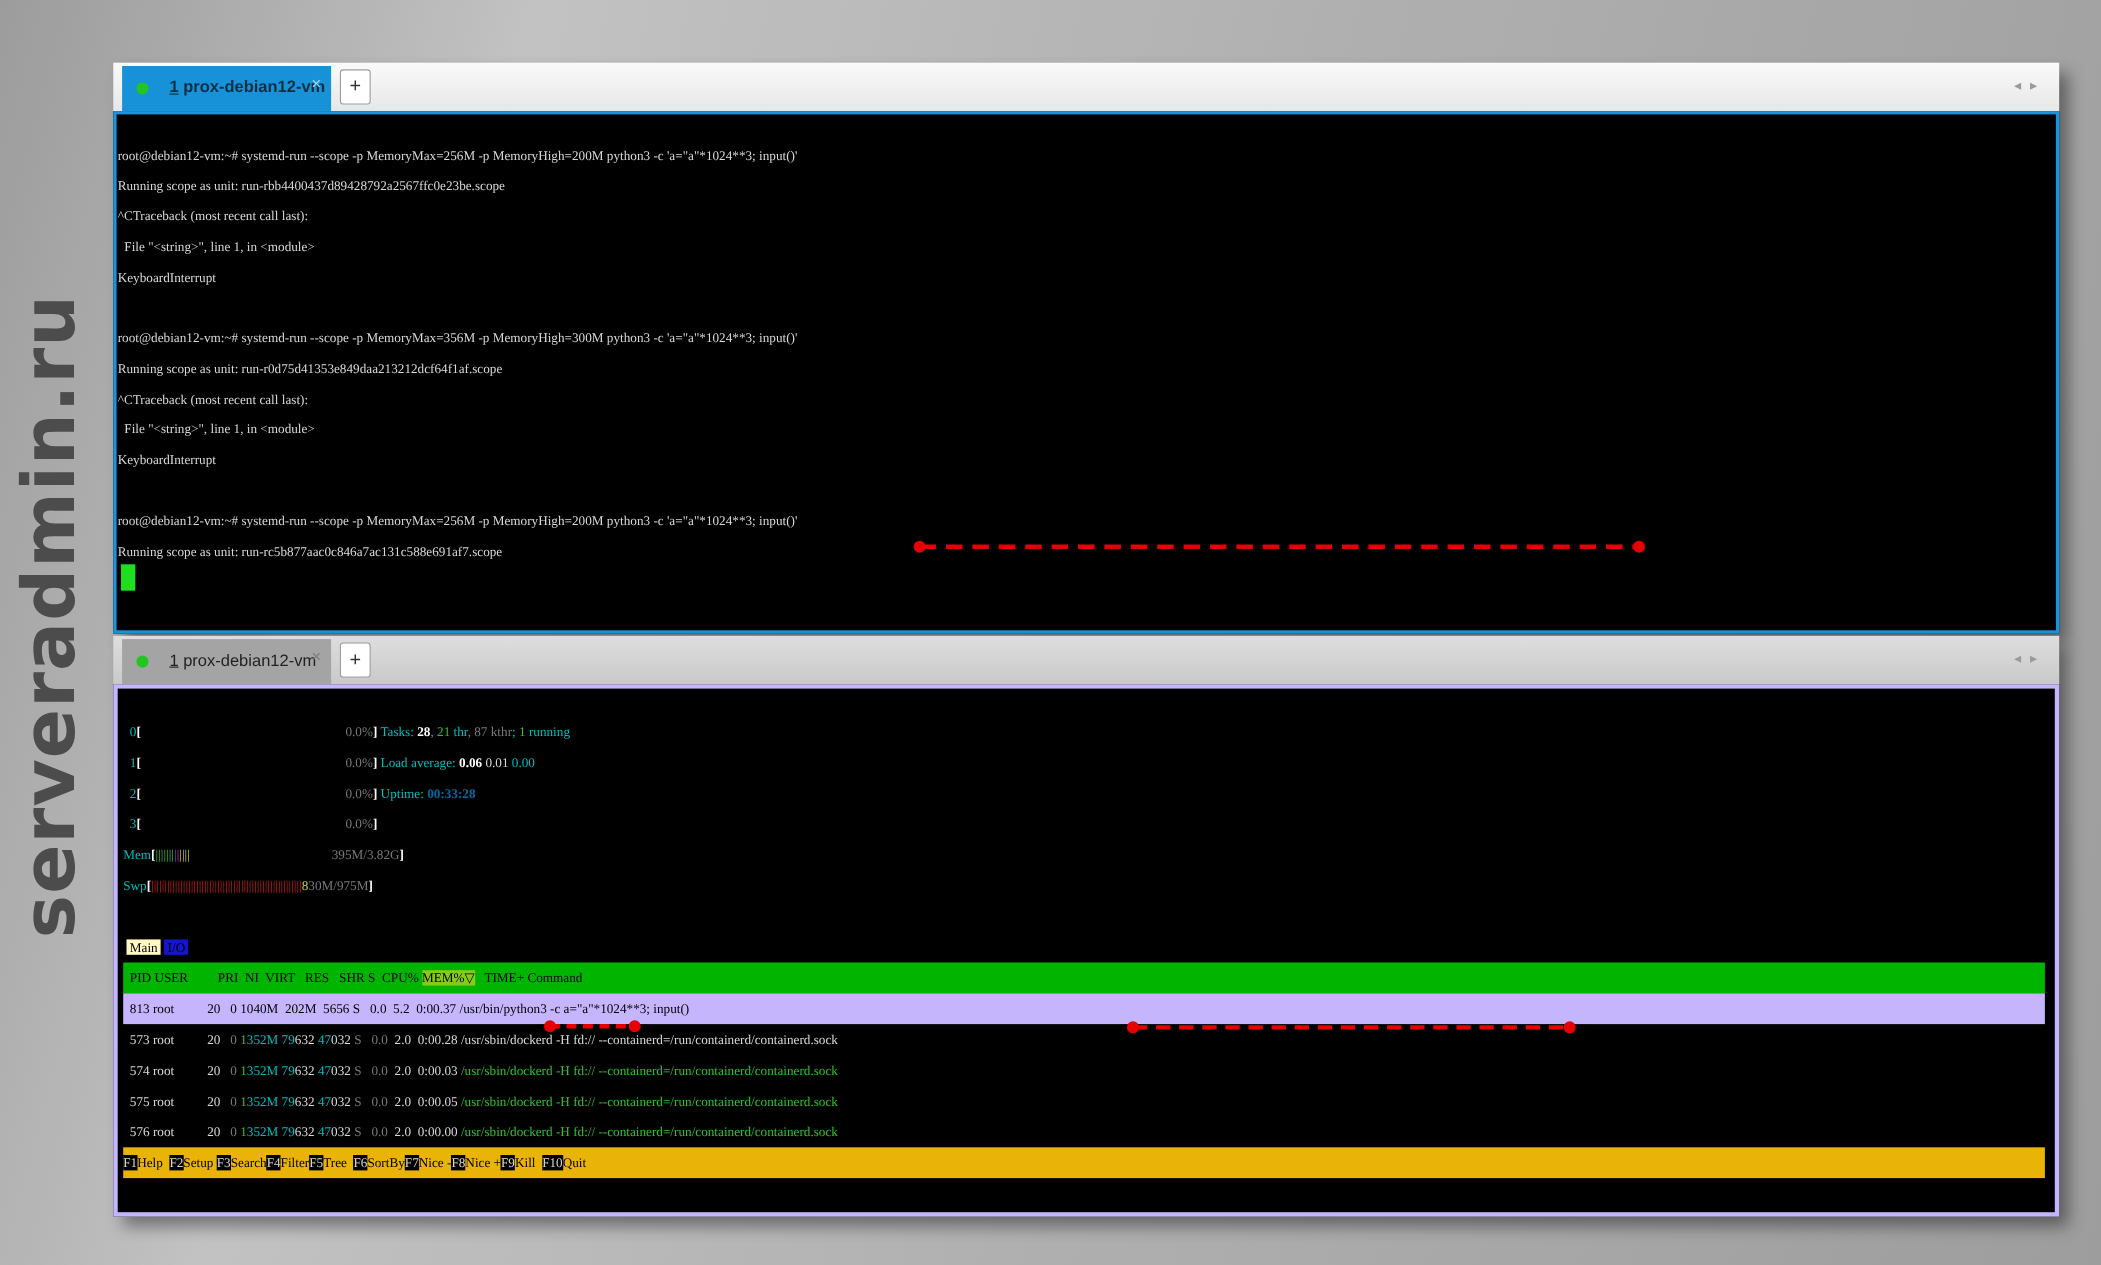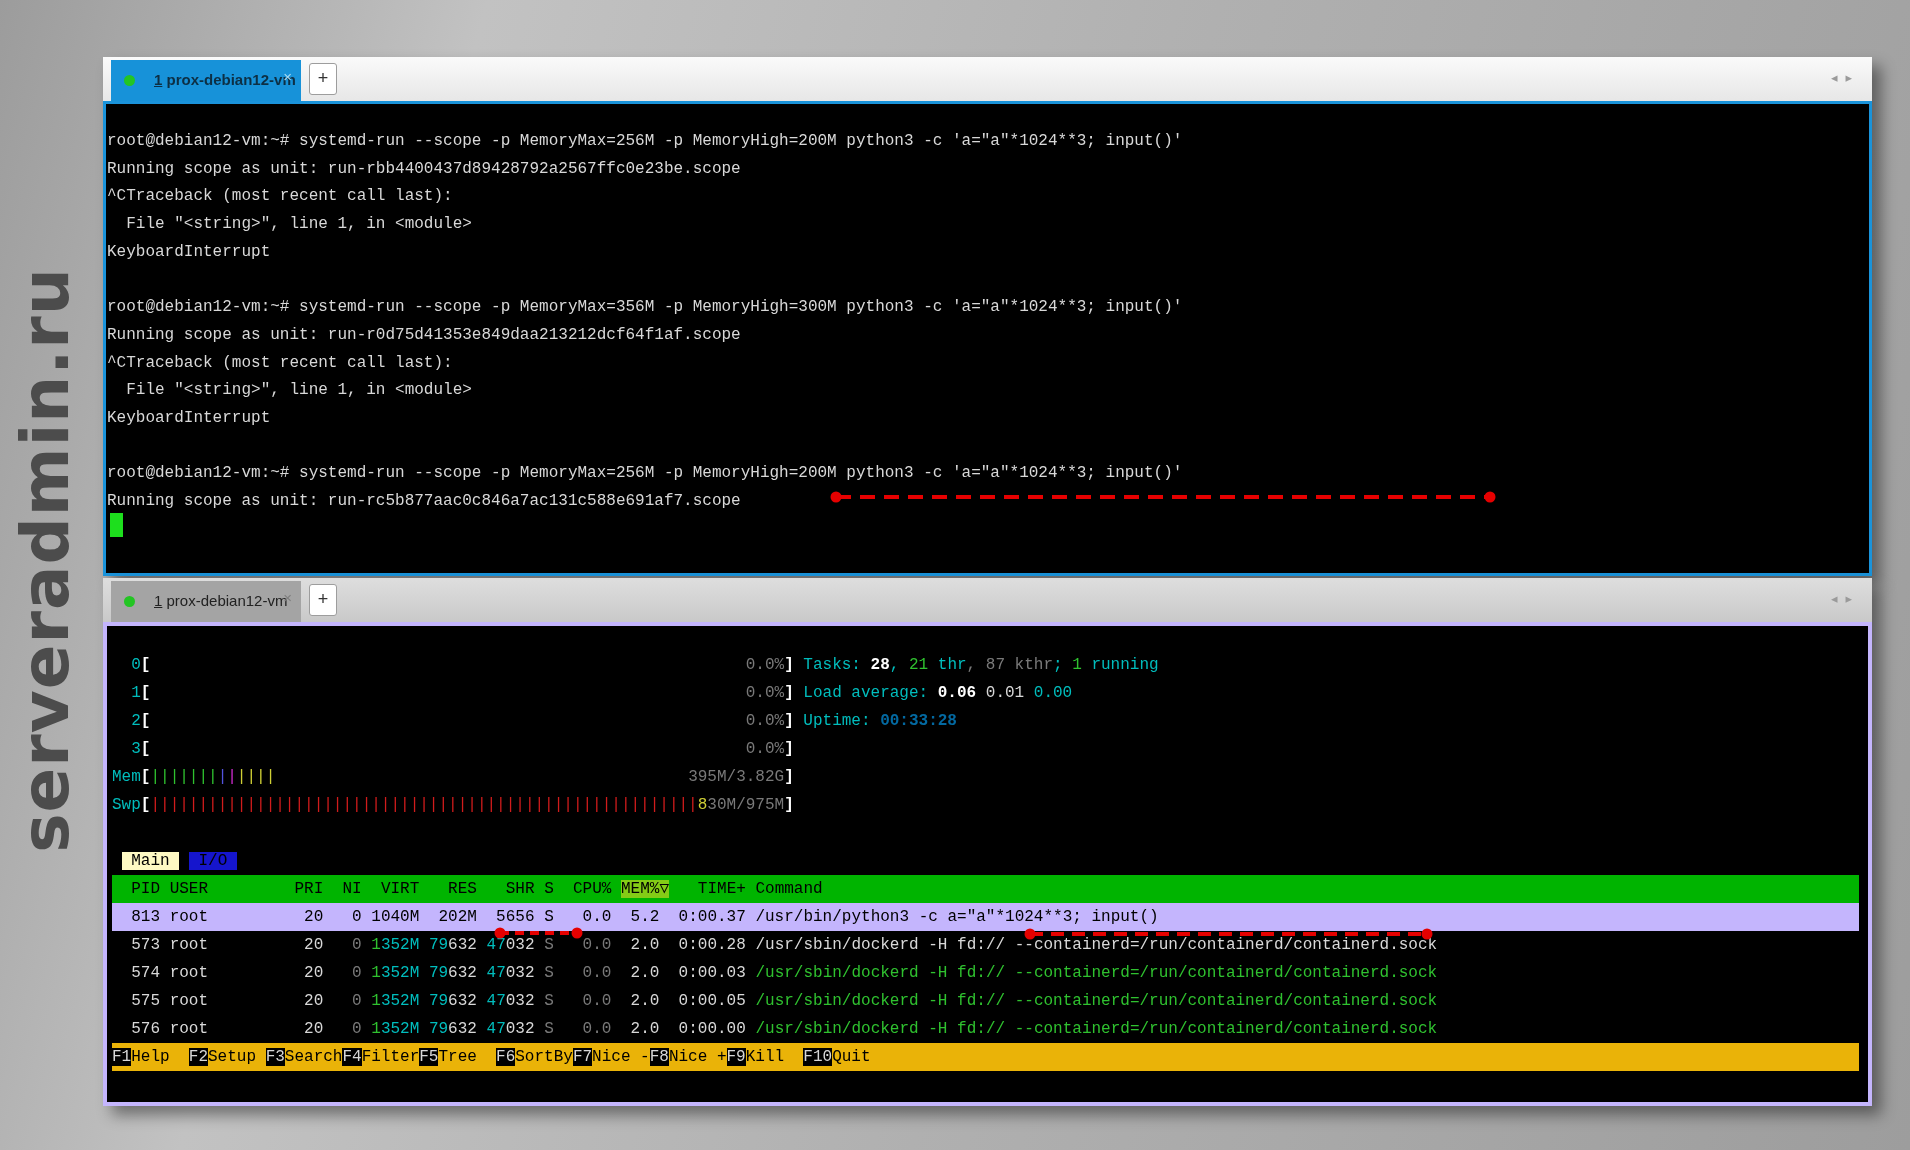--- a/index.html
+++ b/index.html
@@ -31,21 +31,21 @@
   .tab-close{position:absolute;right:9px;top:9px;font-size:15px;line-height:15px;cursor:pointer}
   #tab1 .tab-close{color:#a9dcf5}
   #tab2 .tab-close{color:#7d7d7d}
   .newtab{position:absolute;left:206px;top:6px;width:26px;height:30px;background:#fff;
     border:1px solid #9d9d9d;border-radius:3px;color:#333;font-size:18px;line-height:28px;
     text-align:center;cursor:pointer}
   .navarrows{position:absolute;right:12px;top:13px;color:#9a9a9a;font-size:13px;letter-spacing:8px;cursor:pointer;user-select:none}
   .term{position:absolute;left:0;right:0;top:44px;bottom:0;background:#000}
   #term1{border:3px solid #1a93da}
   #term2{border:4px solid #c4b5fd}
-  .mono{font-family:Liberation Mono, monospace;font-size:16px;white-space:pre}
+  .mono{font-family:Liberation Serif, serif;font-size:12px;white-space:pre}
   #term1-lines{position:absolute;left:1px;top:24px;line-height:27.7px;color:#d8d8d8}
   .tline{height:27.7px}
   #cursor1{position:absolute;left:4px;top:409px;width:13px;height:24px;background:#1ddf1d}
   #htop-rows{position:absolute;left:5px;top:25px;line-height:28px}
   .hrow{height:28px;color:#d8d8d8;width:1747px}
   .hrow.hdr{background:#00b400;color:#000}
   .hrow.sel{background:#c4b5fd;color:#000}
   .hrow.fbar{background:#eab308;color:#000}
   .c-w{color:#d8d8d8}
   .c-bw{color:#fff;font-weight:bold}

